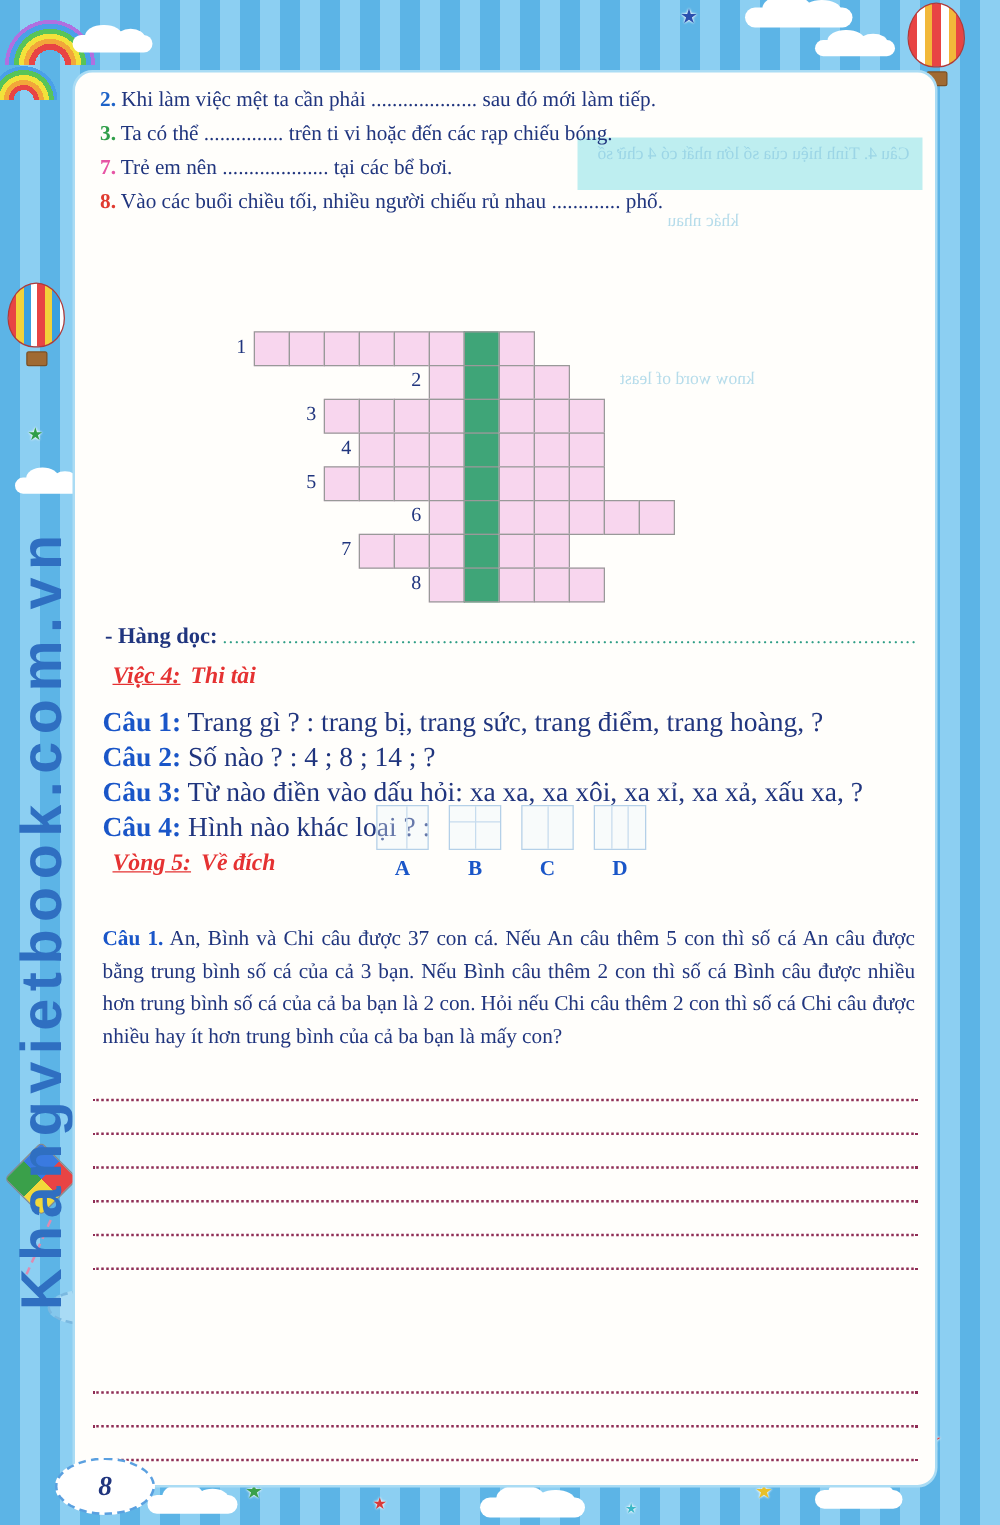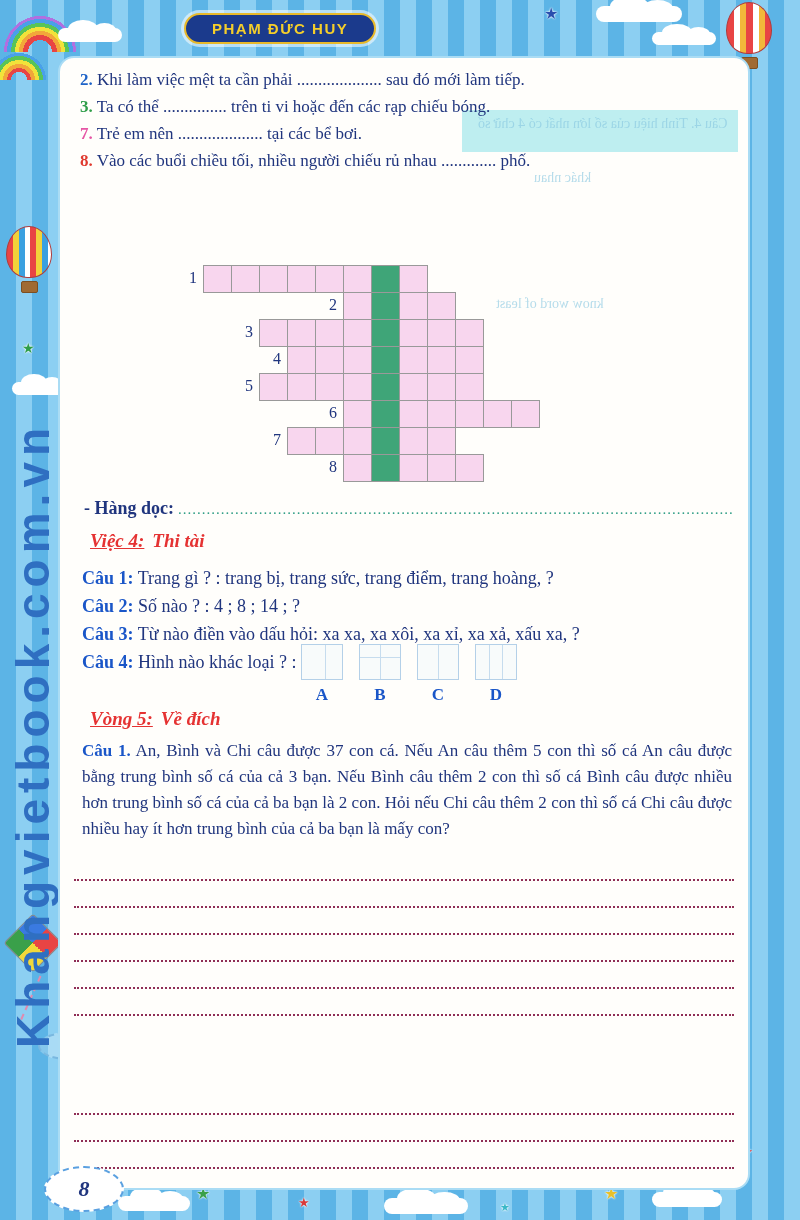--- a/index.html
+++ b/index.html
@@ -51,24 +51,24 @@
   .cw-cell.green{background:var(--green-cell);}
   .cw-label{position:absolute;width:18px;text-align:right;font-size:16px;color:var(--navy);}
   
   .hangdoc{position:absolute;left:24px;top:440px;right:16px;white-space:nowrap;overflow:hidden;}
   .hd-label{font-weight:bold;font-size:18px;color:var(--navy);}
   .hd-dots{color:var(--dots-teal);letter-spacing:1px;font-size:15px;}
   
   .round-title{position:absolute;left:30px;font-size:19px;font-weight:bold;font-style:italic;color:var(--red-heading);}
   .rt-label{text-decoration:underline;margin-right:8px;}
   .r4{top:472px;}
-  .r5{top:650px;}
+  .r5{top:622px;}
   
   .questions{position:absolute;left:22px;top:506px;right:10px;z-index:1;}
-  .q-row{height:28px;line-height:28px;font-size:18px;white-space:nowrap;}
+  .q-row{height:28px;line-height:28px;font-size:22px;white-space:nowrap;}
   .q-label{font-weight:bold;color:var(--blue-label);}
   .q-text{color:var(--navy);}
   
   .options{position:absolute;left:240px;top:586px;display:flex;gap:14px;z-index:1;}
   .opt{width:44px;text-align:center;}
   .opt-box{position:relative;width:40px;height:34px;margin:0 auto;border:1px solid #b4d0e8;background:rgba(235,245,252,.35);}
   .opt-box::before,.opt-box::after{content:'';position:absolute;background:#c6dcee;}
   .opt:nth-child(1) .opt-box::before{left:58%;top:0;width:1px;height:100%;}
   .opt:nth-child(1) .opt-box::after{display:none;}
   .opt:nth-child(2) .opt-box::before{left:0;top:34%;width:100%;height:1px;}
@@ -122,23 +122,20 @@
   <div class="cloud dashed" style="left:38px;top:1032px;width:56px;height:24px;border-radius:50%;"></div>
   <div class="cloud" style="left:118px;top:1196px;width:72px;height:15px;"></div>
   <div class="cloud" style="left:384px;top:1198px;width:84px;height:16px;"></div>
   <div class="cloud" style="left:652px;top:1192px;width:70px;height:15px;"></div>
   <span class="star" style="left:196px;top:1186px;color:#3aa04a;font-size:16px;">★</span>
   <span class="star" style="left:298px;top:1196px;color:#d83a3a;font-size:13px;">★</span>
   <span class="star" style="left:604px;top:1186px;color:#e8c02a;font-size:16px;">★</span>
   <span class="star" style="left:500px;top:1202px;color:#3ab8c8;font-size:11px;">★</span>
   <span class="star" style="left:734px;top:1142px;color:#e03c3c;font-size:22px;">★</span>
 
-  <div class="banner">
-    <span>PHẠM ĐỨC HUY</span>
-  </div>
 
   <div class="watermark">Khangvietbook.com.vn</div>
 
   <div class="page">
 
     <div class="bleed-band"></div>
     <div class="bleed b1">Câu 4. Tính hiệu của số lớn nhất có 4 chữ số</div>
     <div class="bleed b2">khác nhau</div>
     <div class="bleed b3">know word of least</div>
 

